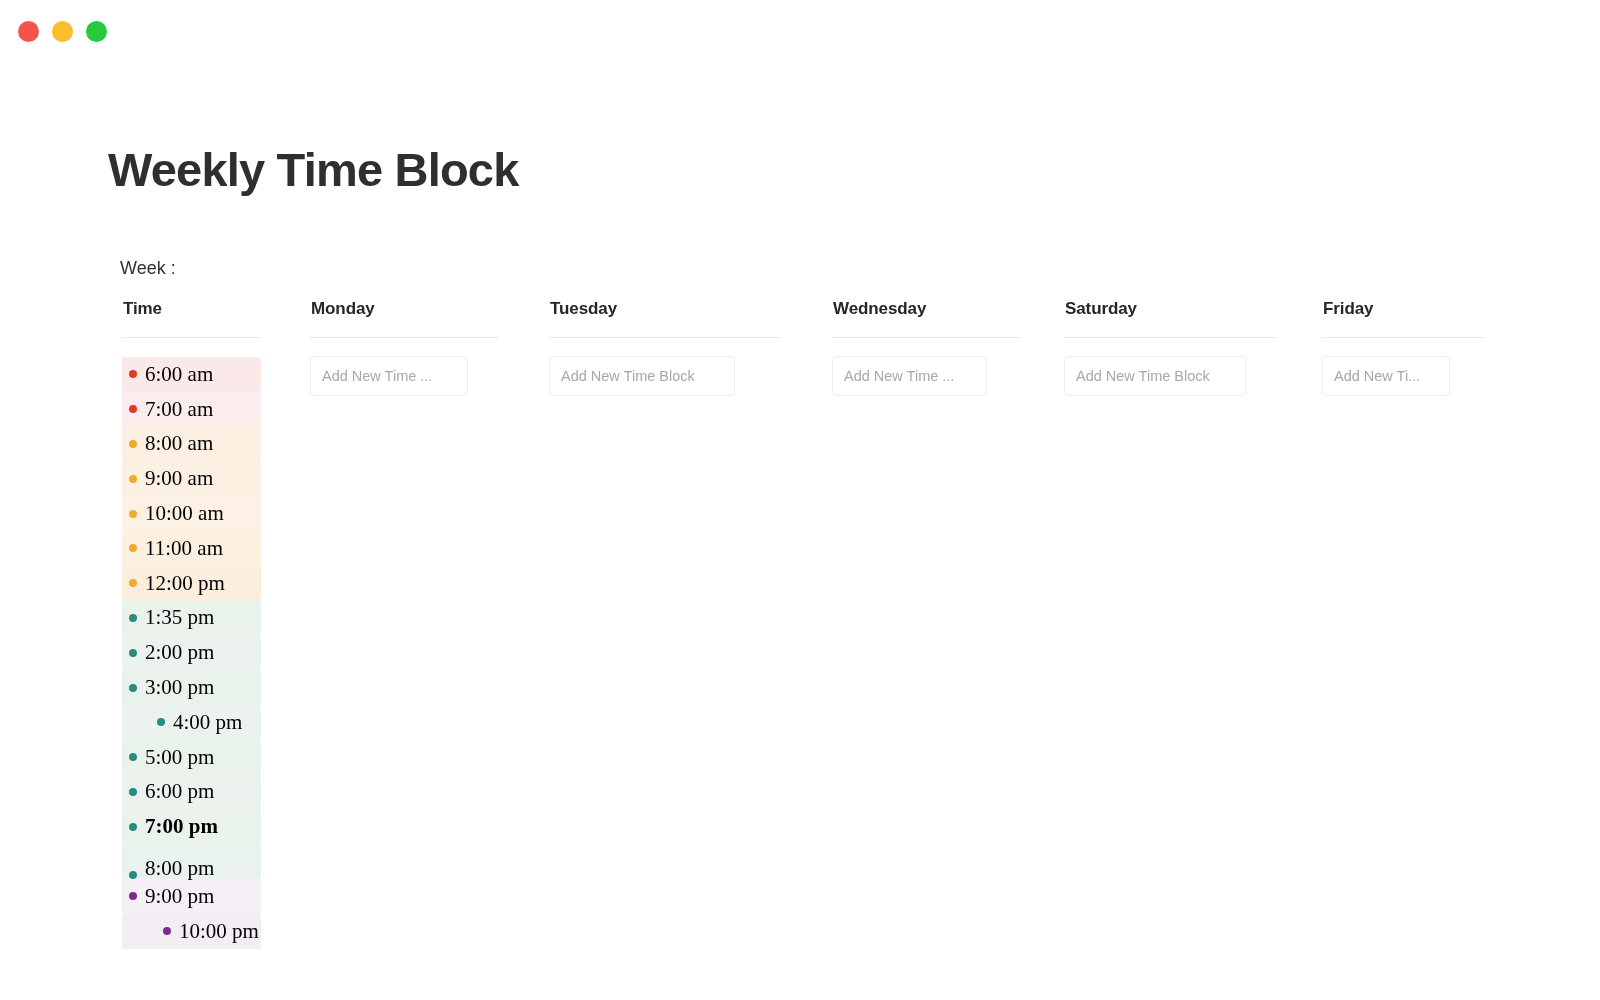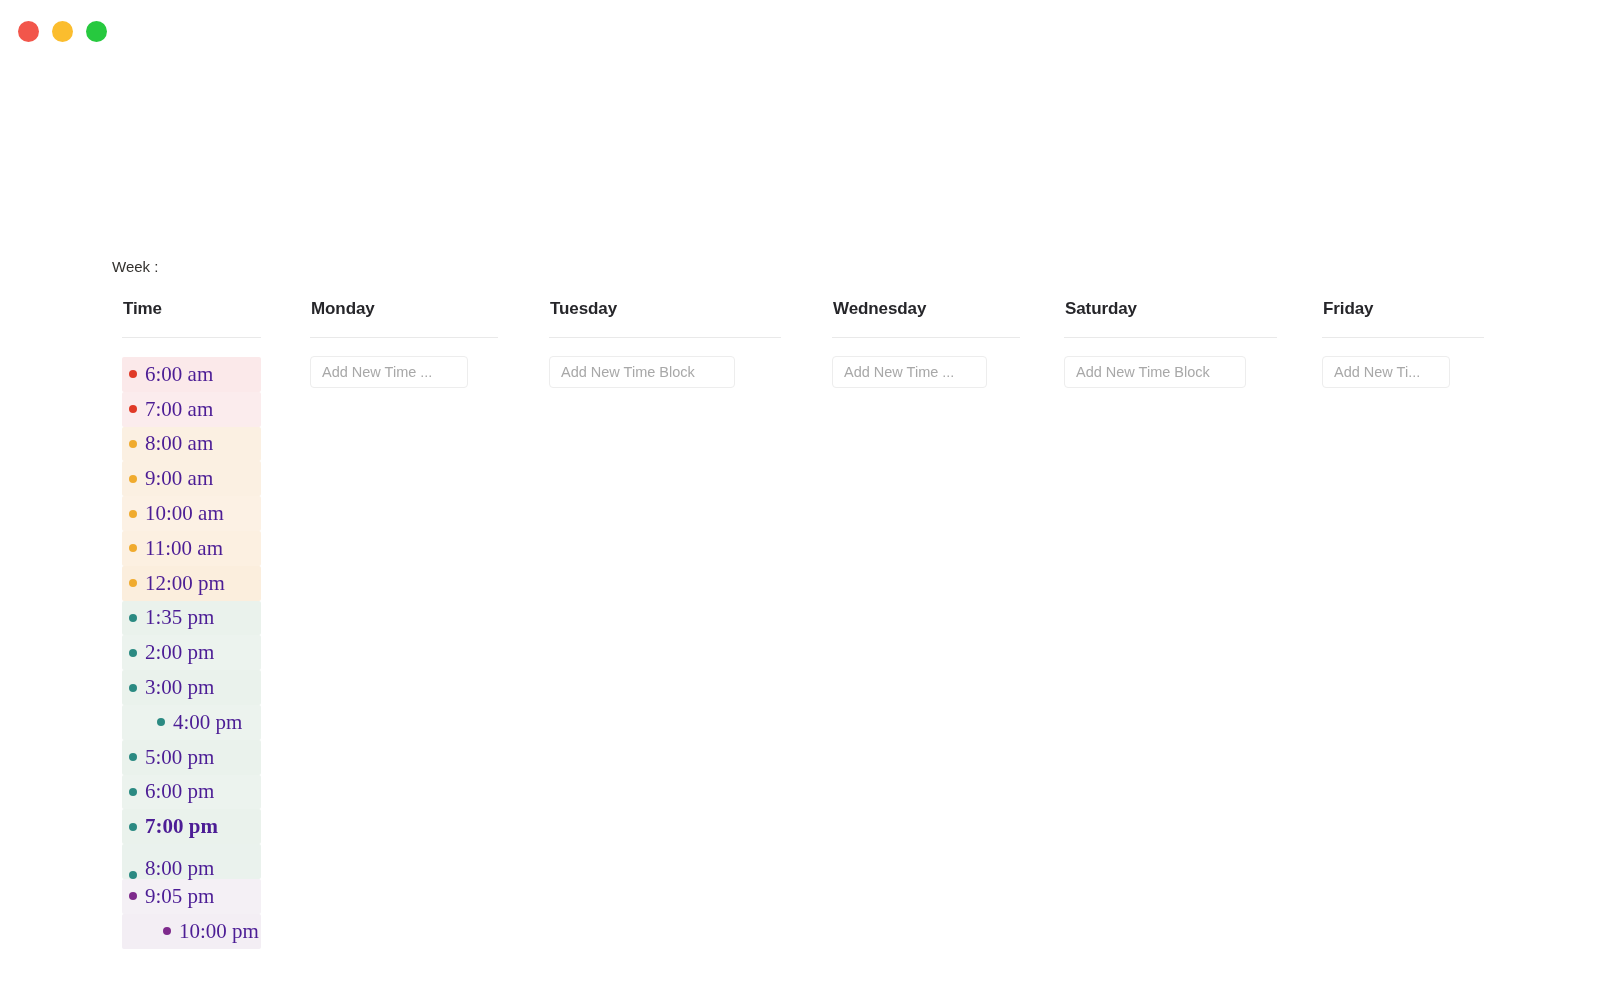--- a/index.html
+++ b/index.html
@@ -57,23 +57,23 @@
     font-size: 47px;
     font-weight: 700;
     letter-spacing: -0.8px;
     color: #2f2f2f;
     line-height: 1;
     white-space: nowrap;
   }
 
   .week-label {
     position: absolute;
-    left: 112px;
+    left: 120px;
     top: 196px;
-    font-size: 15px;
+    font-size: 18px;
     font-weight: 400;
     color: #33312e;
     white-space: nowrap;
   }
 
   
   .board {
     position: absolute;
     left: 105px;
     top: 238px;
@@ -99,21 +99,21 @@
 
   .col-rule {
     margin-top: 20px;
     height: 1px;
     background: #e9e9e9;
     width: 100%;
   }
 
   .add-input {
     margin-top: 18px;
-    height: 32px;
+    height: 40px;
     border: 1px solid #ededed;
     border-radius: 4px;
     background: #ffffff;
     display: flex;
     align-items: center;
     padding: 0 11px;
     overflow: hidden;
   }
   .add-input .ph {
     font-size: 14.5px;
@@ -142,38 +142,39 @@
     height: 8px;
     border-radius: 50%;
     flex: 0 0 auto;
     margin-right: 8px;
     display: block;
   }
 
   .time-text {
     font-family: "Liberation Serif", serif;
     font-size: 21px;
-    color: #4c1d95;
+    color: #000000;
     line-height: 1;
     white-space: nowrap;
   }
 </style>
 </head>
 <body>
 
 <div class="window-chrome">
   <div class="traffic-lights">
     <span class="tl-dot" style="background: rgb(242, 86, 75);"></span>
     <span class="tl-dot" style="background: rgb(251, 189, 46);"></span>
     <span class="tl-dot" style="background: rgb(39, 201, 63);"></span>
   </div>
 </div>
 
 <div class="page">
 
+  <h1 class="page-title">Weekly Time Block</h1>
 
   <div class="week-label">Week :</div>
 
   <div class="board">
       <div class="col" style="left: 0px; width: 139px;">
         <div class="col-head">Time</div>
         <div class="col-rule"></div>
         <div class="time-list">
           <div class="time-row" style="background: rgb(251, 233, 234);">
             <span class="time-dot" style="background: rgb(224, 58, 39);"></span>
@@ -230,21 +231,21 @@
           <div class="time-row" style="background: rgb(234, 242, 236); font-weight: bold;">
             <span class="time-dot" style="background: rgb(43, 138, 130);"></span>
             <span class="time-text">7:00 pm</span>
           </div>
           <div class="time-row" style="background: rgb(234, 242, 237); align-items: flex-end;">
             <span class="time-dot" style="background: rgb(43, 138, 130);"></span>
             <span class="time-text">8:00 pm</span>
           </div>
           <div class="time-row" style="background: rgb(244, 240, 245);">
             <span class="time-dot" style="background: rgb(126, 42, 140);"></span>
-            <span class="time-text">9:05 pm</span>
+            <span class="time-text">9:00 pm</span>
           </div>
           <div class="time-row" style="background: rgb(243, 238, 244); padding-left: 41px;">
             <span class="time-dot" style="background: rgb(126, 42, 140);"></span>
             <span class="time-text">10:00 pm</span>
           </div>
         </div>
       </div>
       <div class="col" style="left: 188px; width: 188px;">
         <div class="col-head">Monday</div>
         <div class="col-rule"></div>

